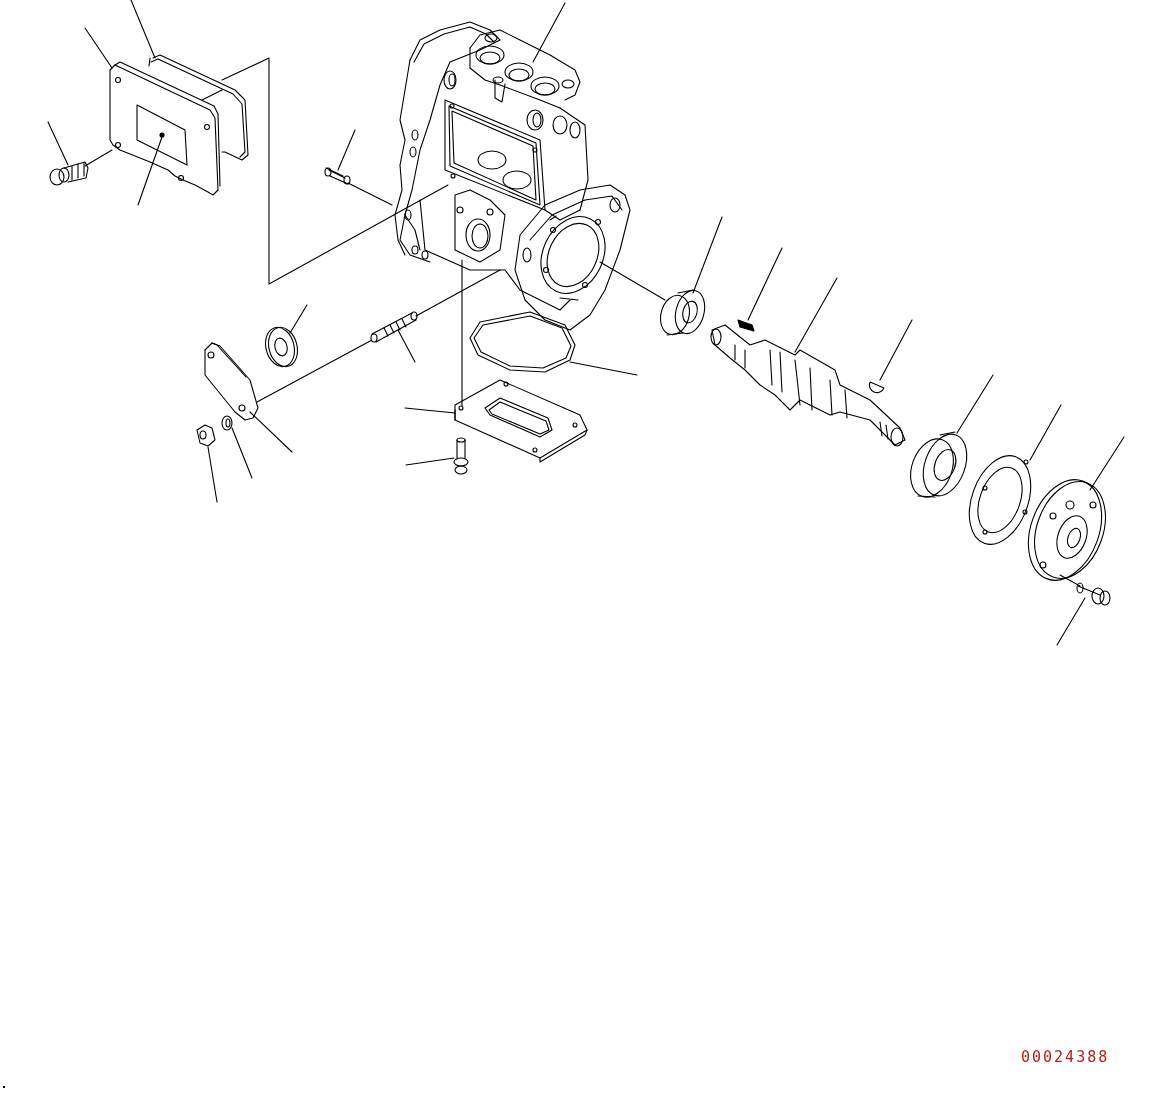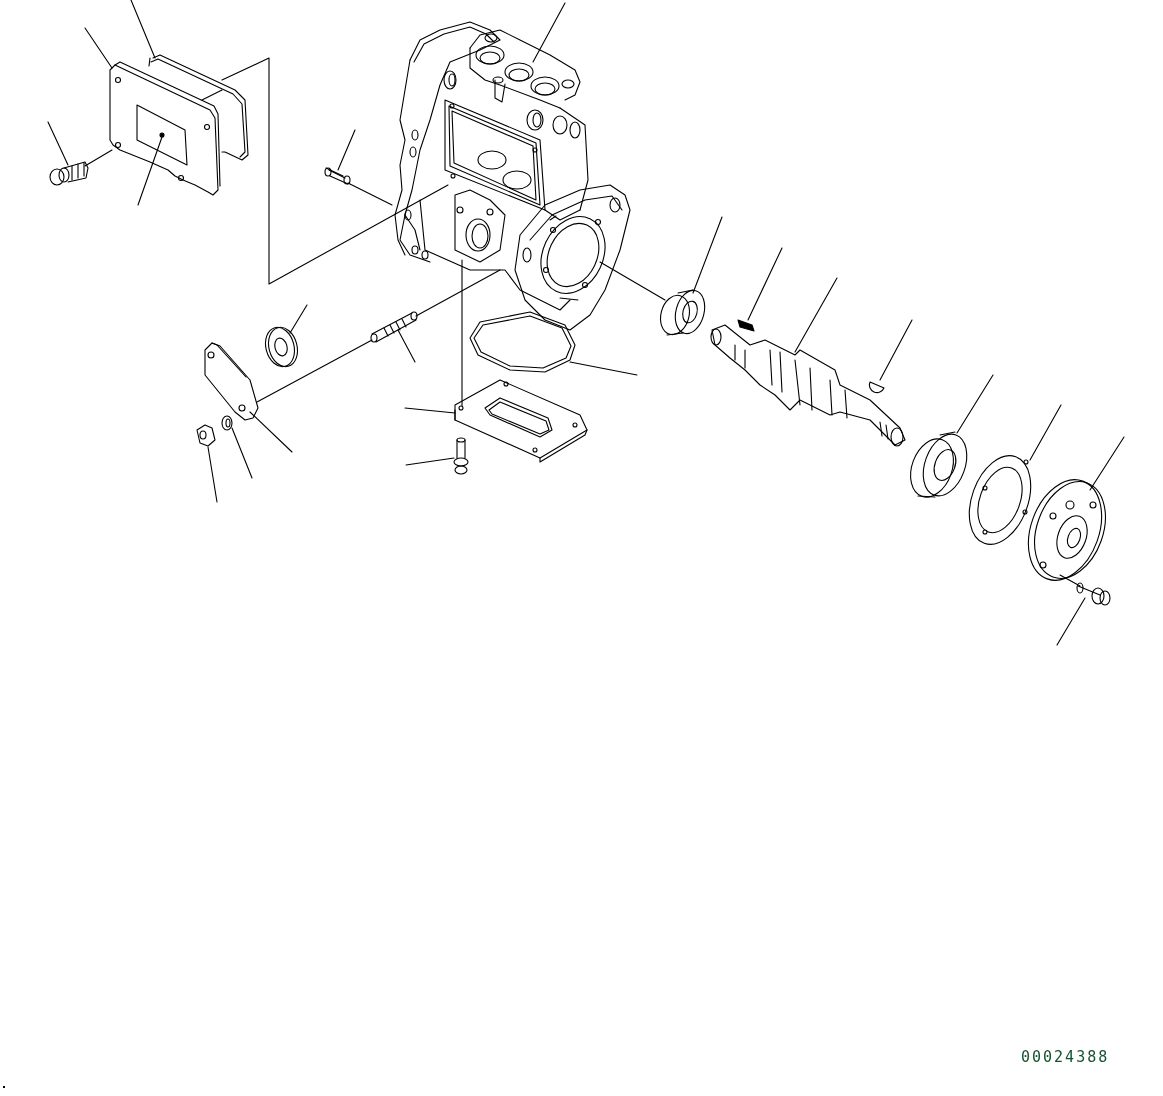--- a/index.html
+++ b/index.html
@@ -1,20 +1,20 @@
 <!DOCTYPE html>
 <html><head>
 <meta charset="utf-8">
 <style>
   html, body { margin:0; padding:0; background:#ffffff; }
   body { width:1163px; height:1096px; position:relative; overflow:hidden; font-family:"DejaVu Sans Mono", monospace; }
   svg.drawing { position:absolute; left:0; top:0; width:1163px; height:1096px; }
   svg.drawing * { fill:none; stroke:#000; stroke-width:1.1; stroke-linejoin:round; stroke-linecap:round; }
   svg.drawing .fill { fill:#000; }
-  .drawing-number { position:absolute; left:1021px; top:1048px; font-size:15px; letter-spacing:2px; color:#14532d; }
+  .drawing-number { position:absolute; left:1021px; top:1048px; font-size:15px; letter-spacing:2px; color:#b91c1c; }
   .speck { position:absolute; left:3px; top:1086px; width:2px; height:2px; background:#000; }
 </style>
 </head>
 <body>
 
 <svg class="drawing" viewBox="0 0 1163 1096">
 
   <g>
 
     <path d="M410,60 L420,40 L440,30 L470,22 L490,30 L500,40 L480,50 L450,62 L440,85 L430,120 L420,150 L412,190 L405,215 L400,240 L410,255 L430,262"></path>

